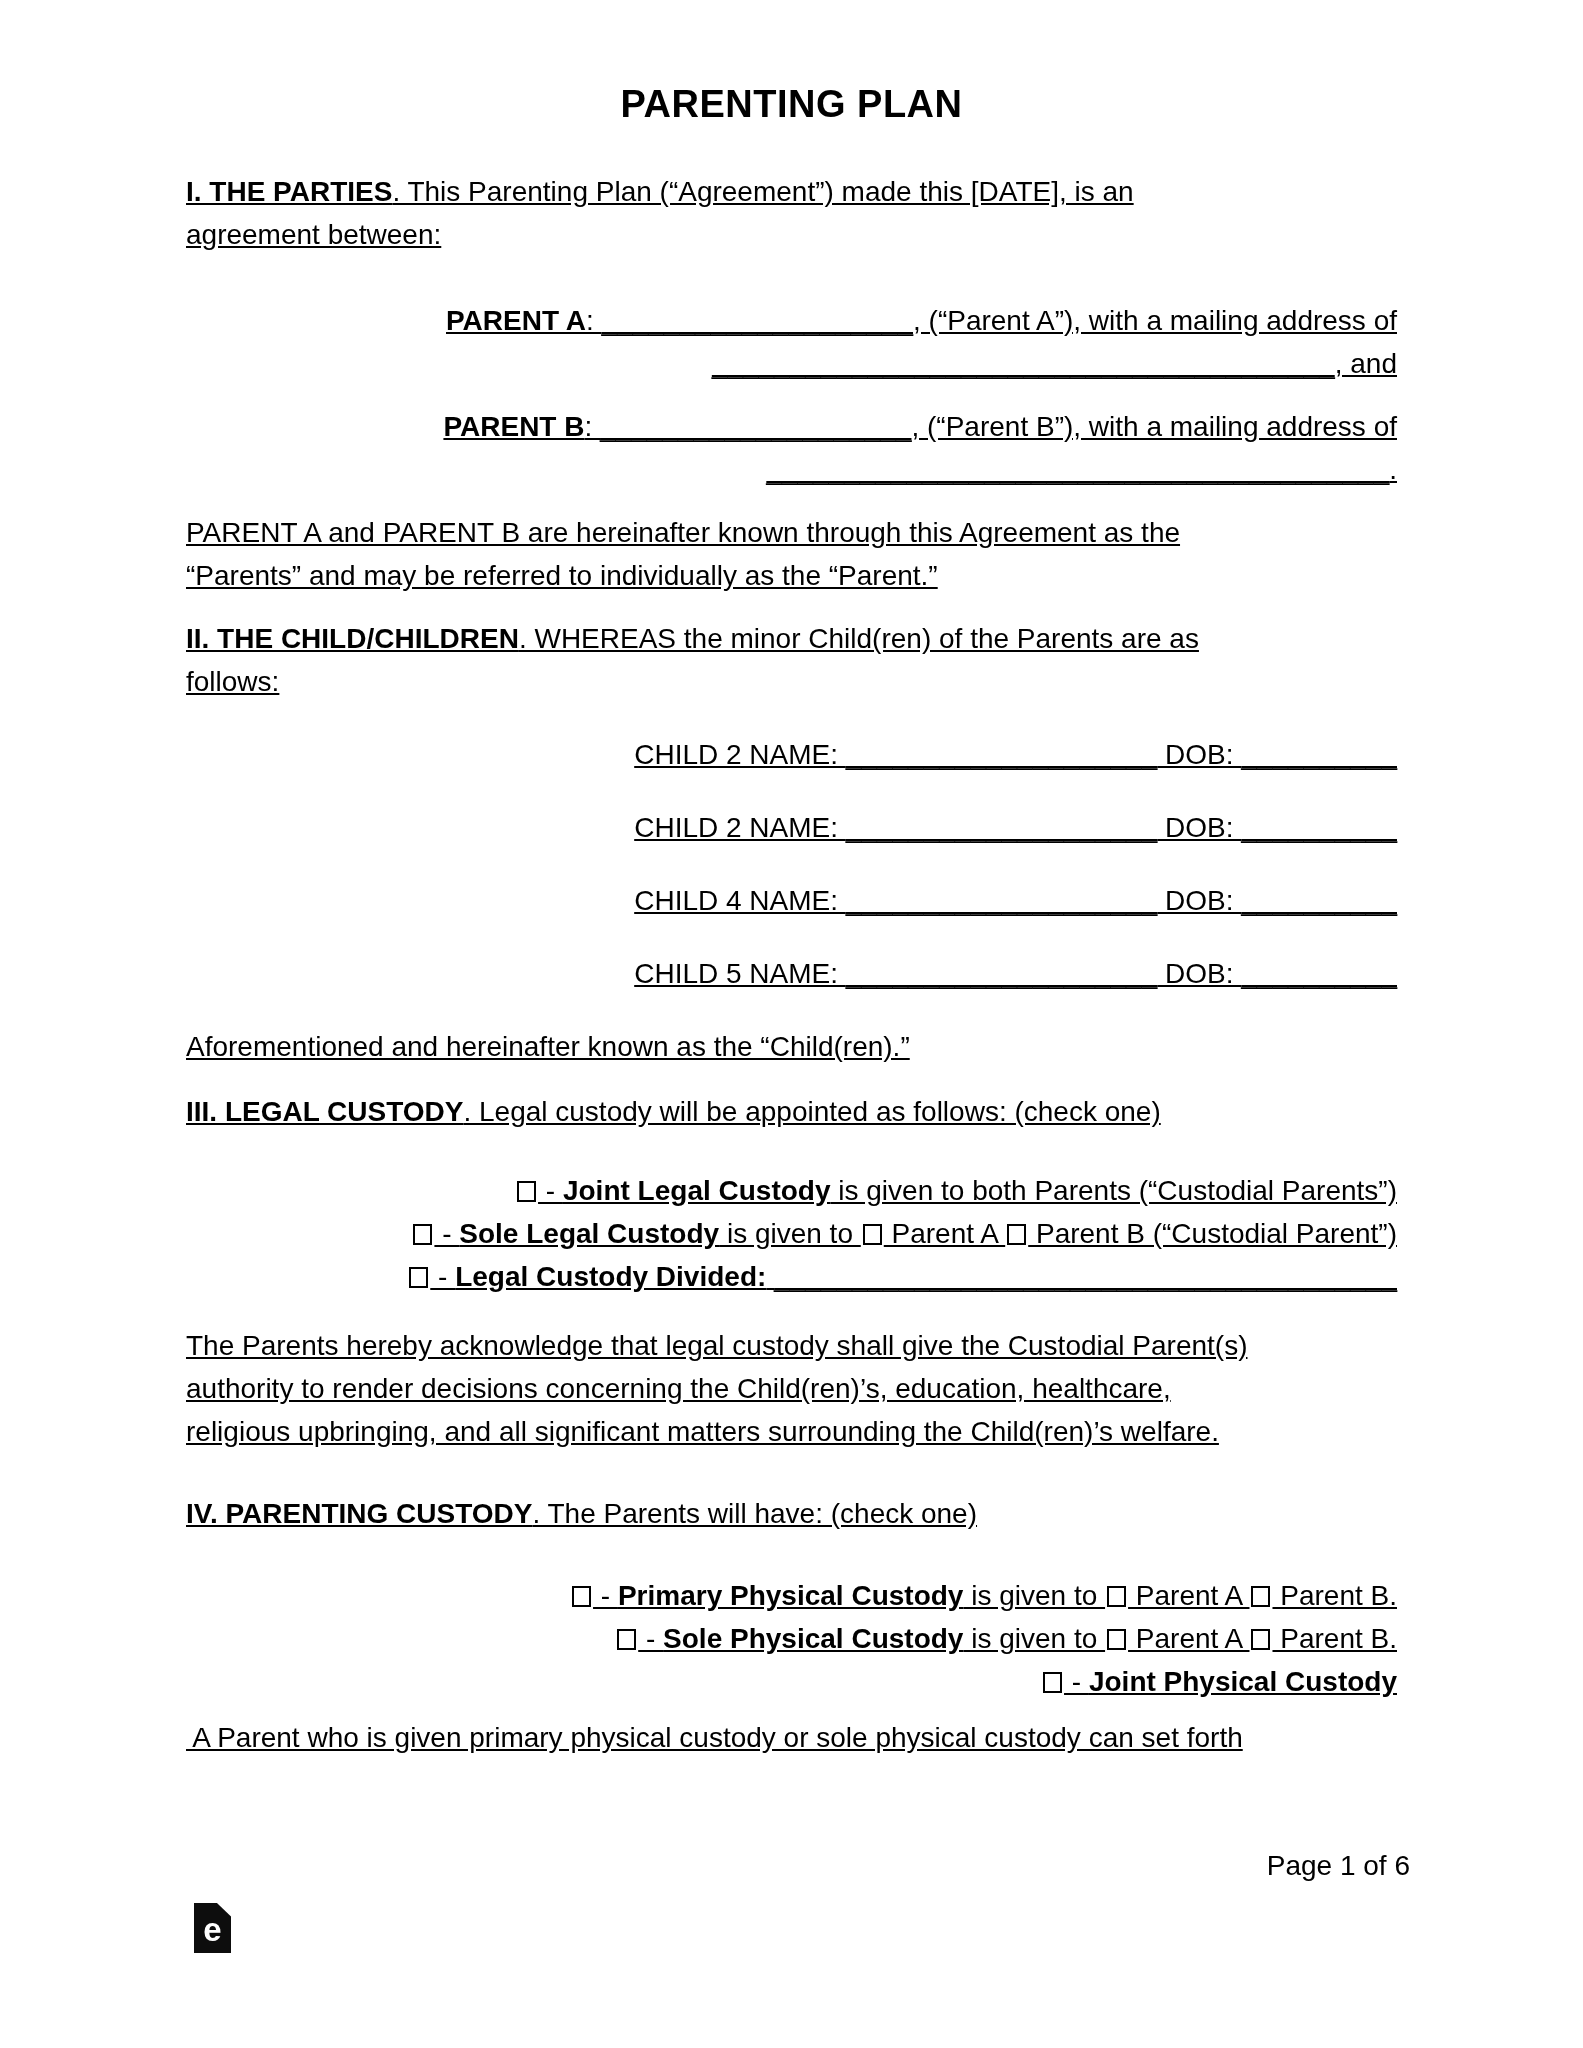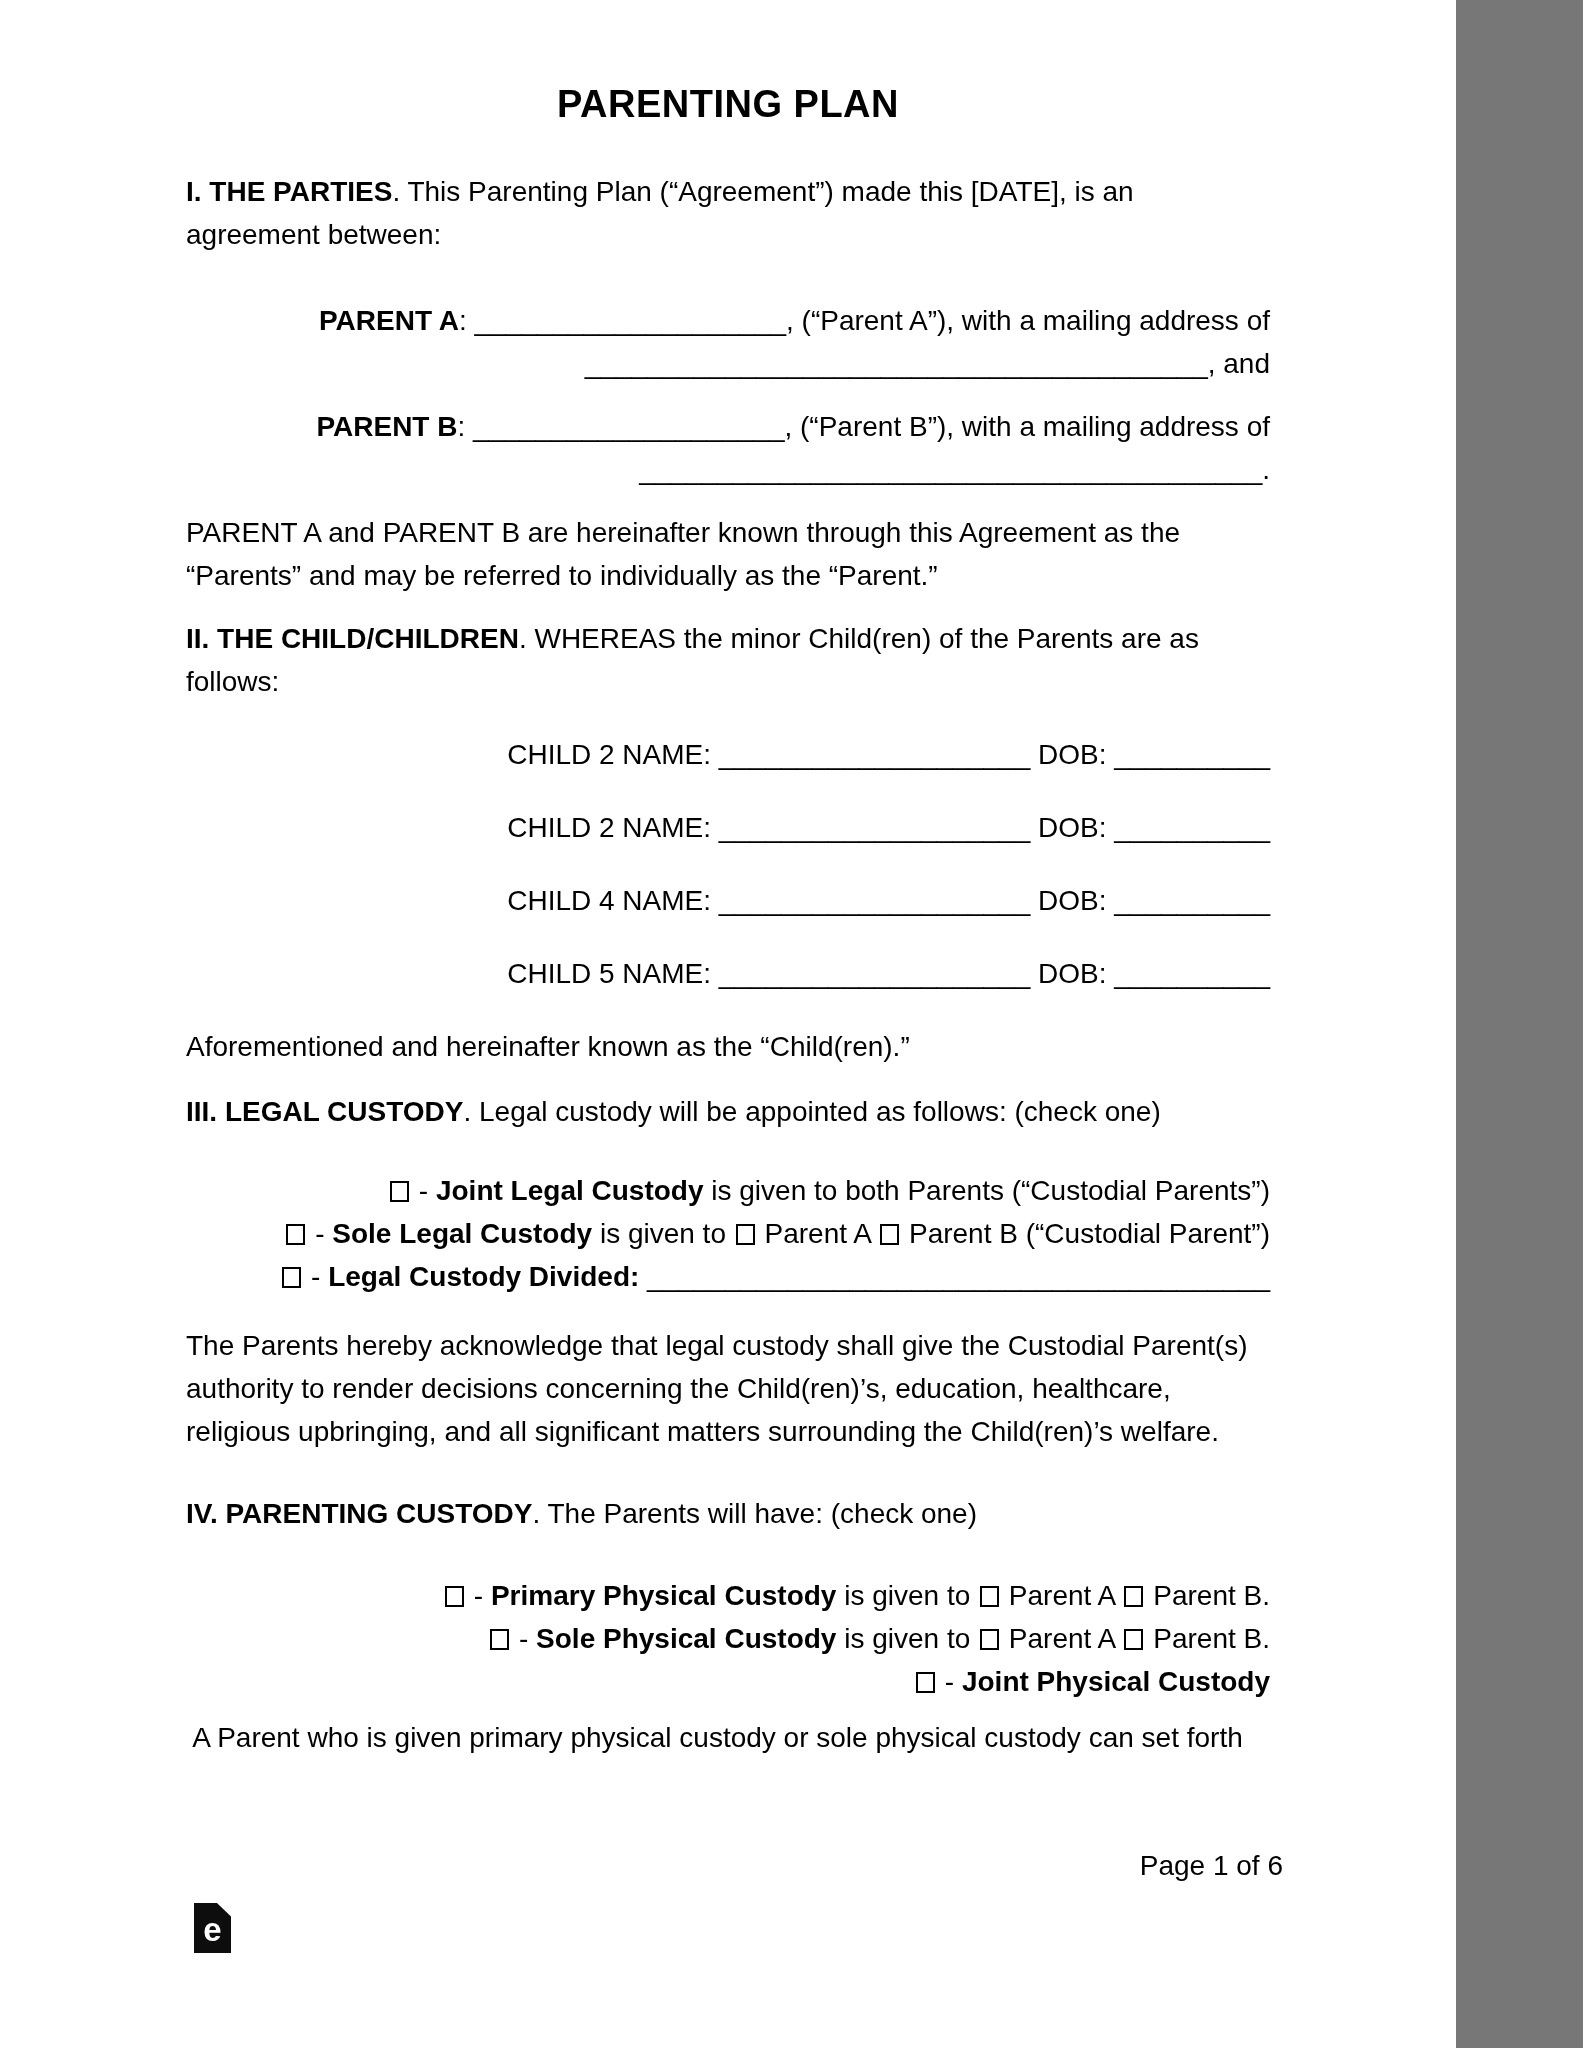--- a/index.html
+++ b/index.html
@@ -1,31 +1,31 @@
 <!DOCTYPE html>
 <html><head>
 <meta charset="utf-8">
 <style>
   html,body{margin:0;padding:0;background:#777;}
   .page{
     position:relative;
-    width:1456px;height:2048px;
+    width:1583px;height:2048px;
     background:#ffffff;
     color:#000000;
     font-family:"Liberation Sans","DejaVu Sans",sans-serif;
     font-size:28px;line-height:43px;
     box-sizing:border-box;
     padding:78px 186px 0 186px;
     overflow:hidden;
   }
   h1.doc-title{
     font-size:38px;line-height:52px;font-weight:700;
     text-align:center;margin:0 0 40px 0;letter-spacing:.5px;
   }
-  .block{margin:0;}
+  .block{margin:0;text-decoration:underline;}
   .indent{margin-left:94px;text-align:right;}
   .line{white-space:pre;}
   .b{font-weight:700;}
   .cb{
     display:inline-block;width:19px;height:21px;
     border:2px solid #000;vertical-align:-2px;margin:0 2px;
     background:#fff;box-sizing:border-box;
   }
   .mb-43{margin-bottom:43px;}
   .mb-20{margin-bottom:20px;}

